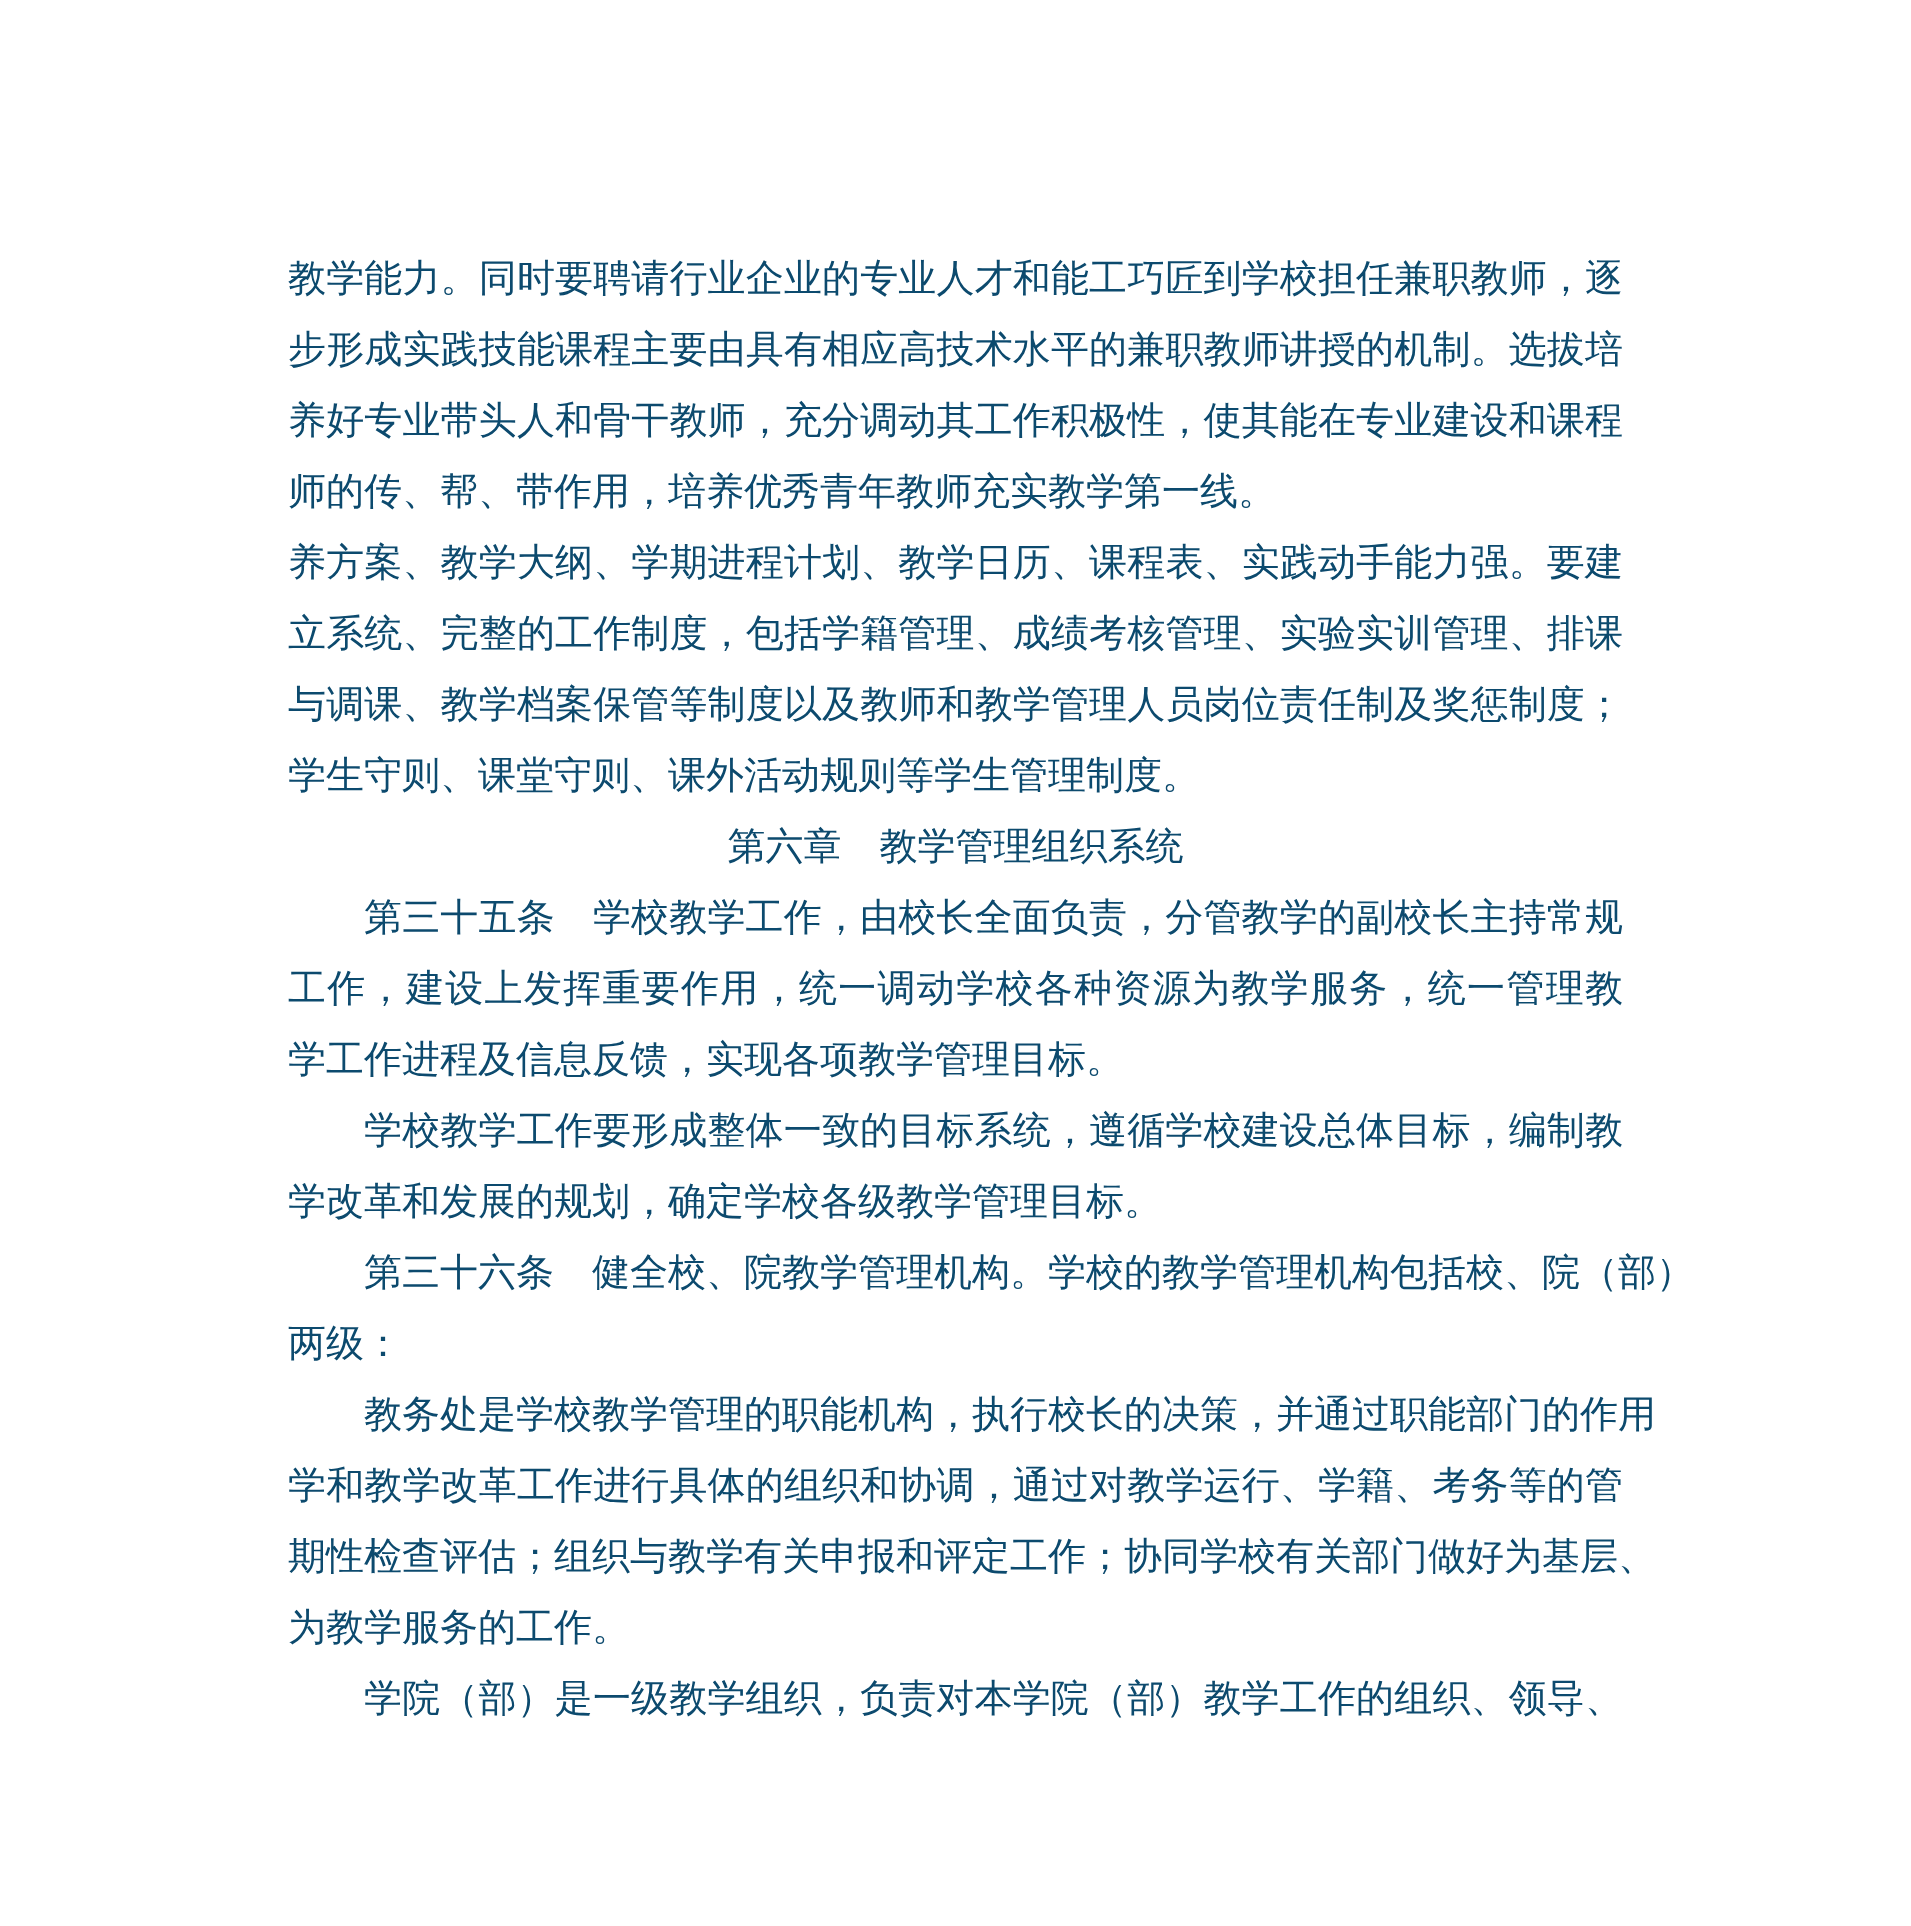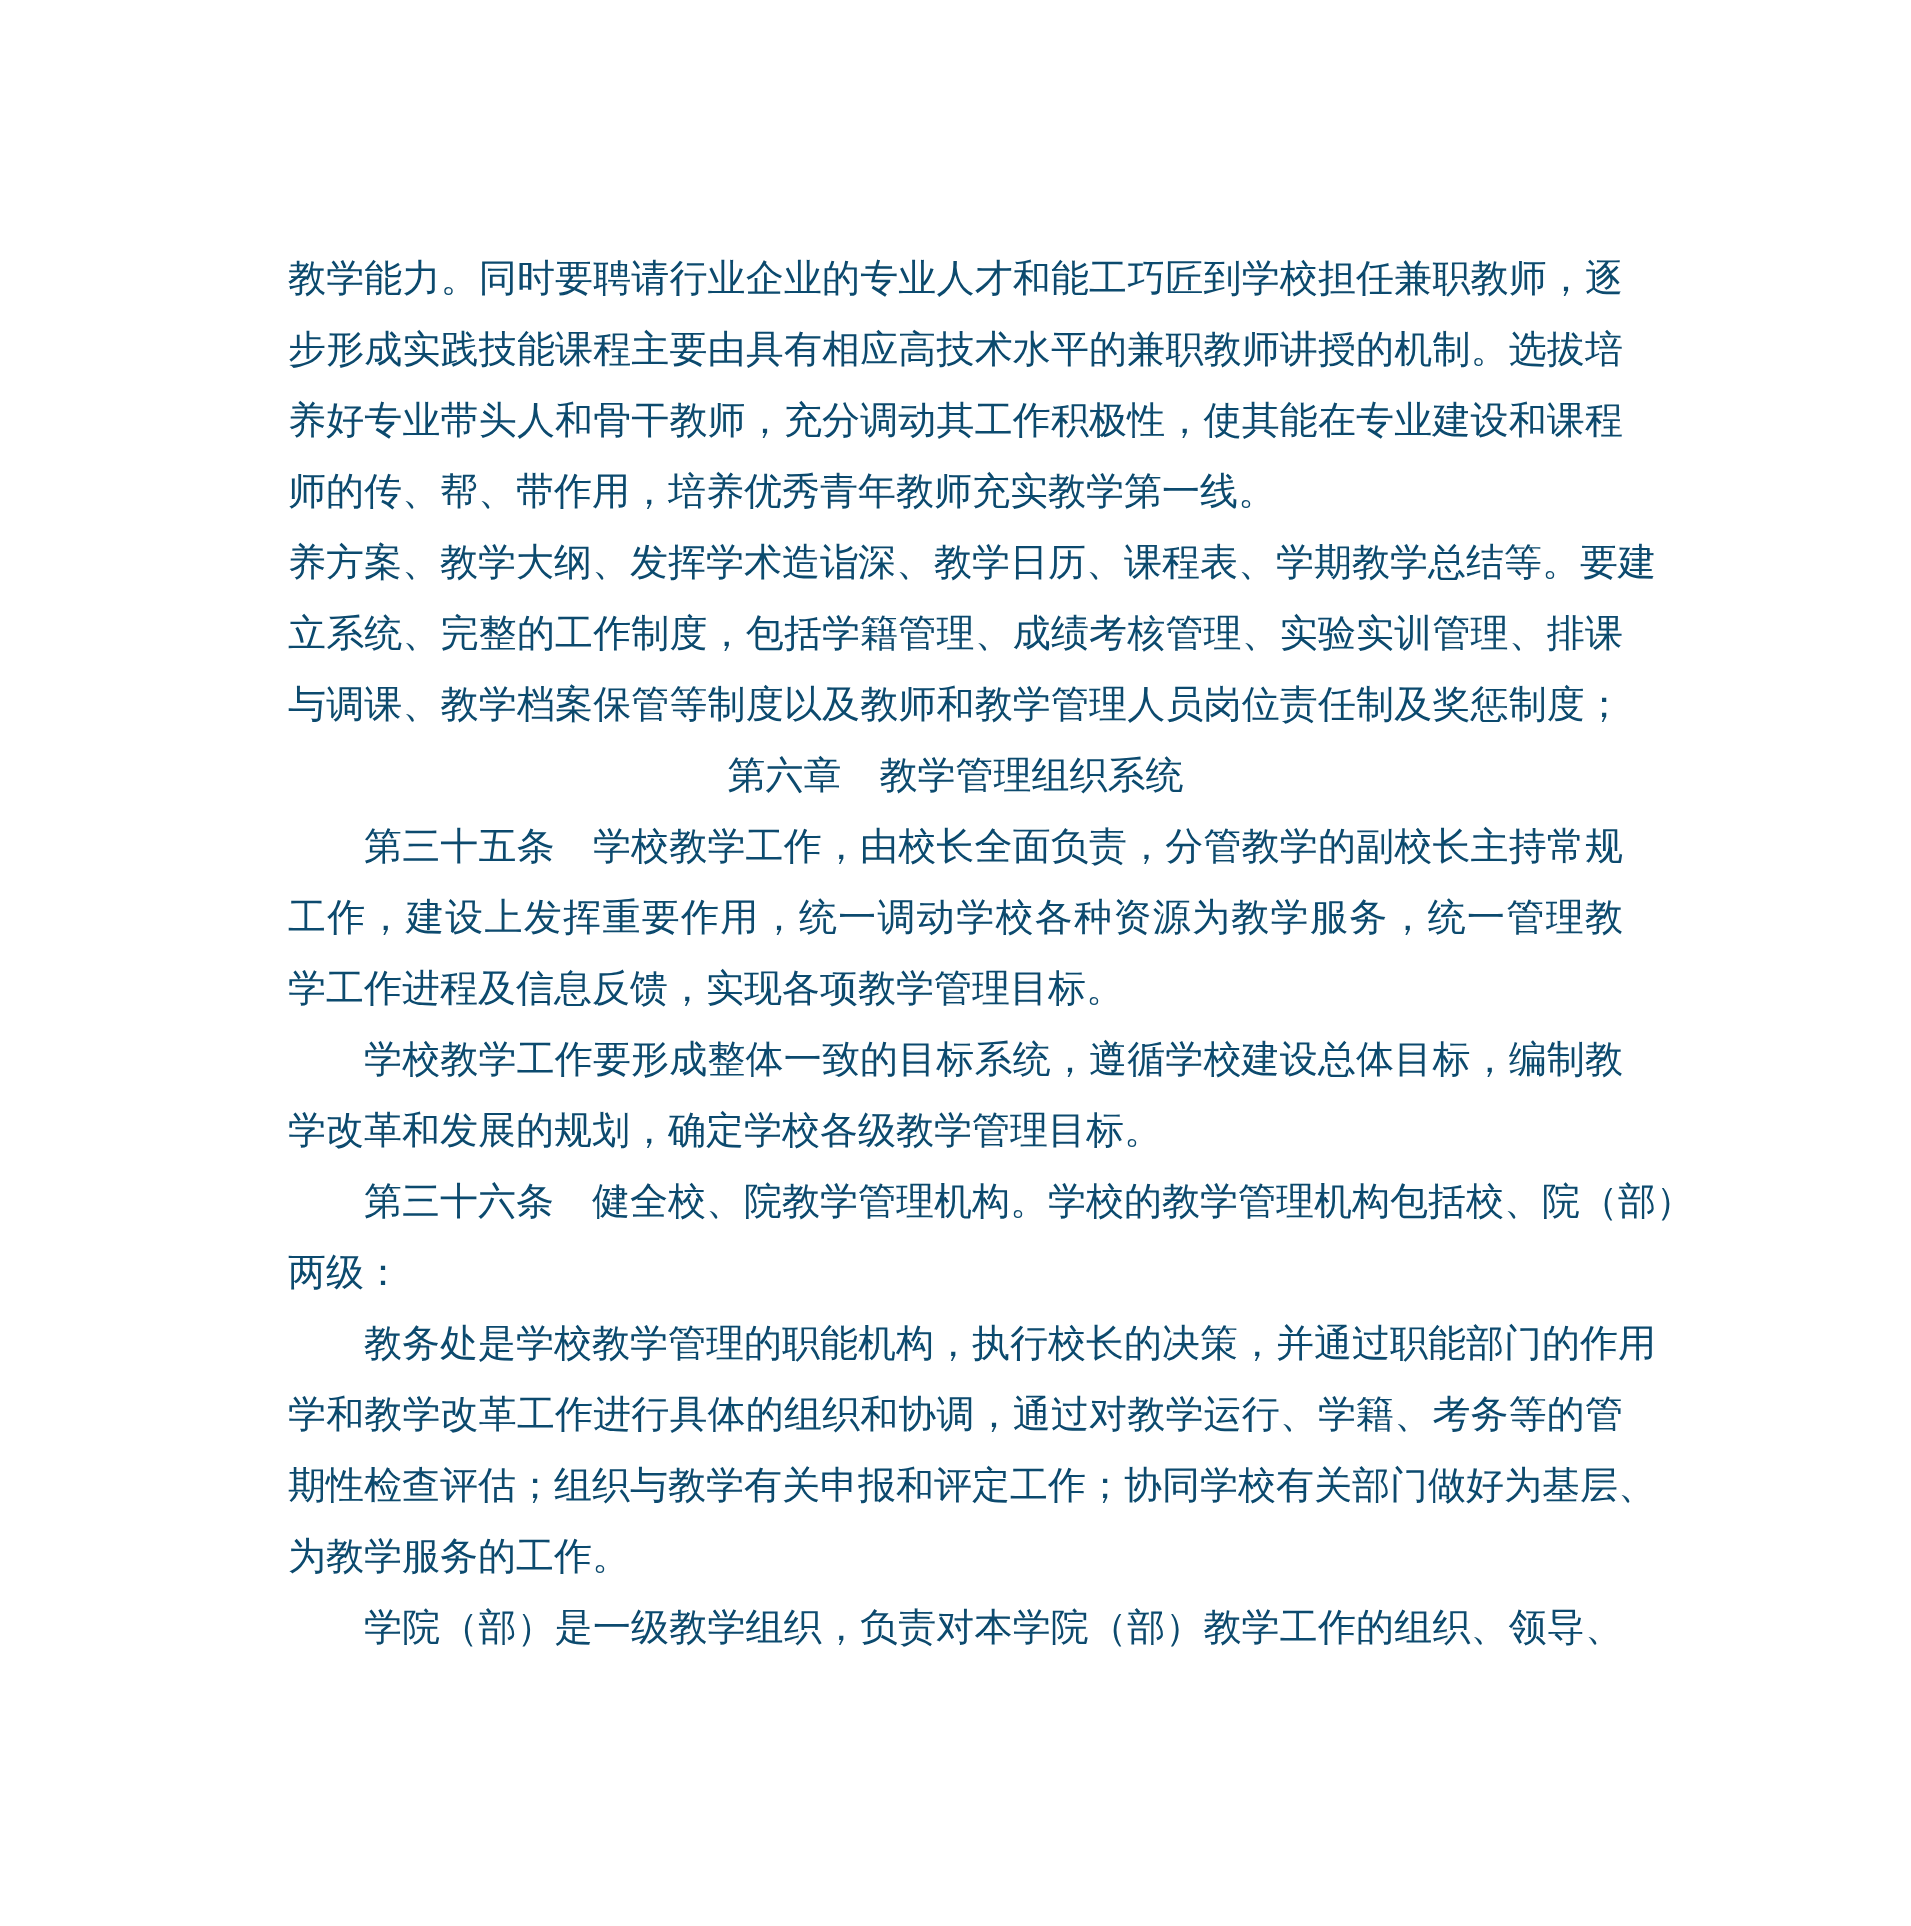--- a/index.html
+++ b/index.html
@@ -51,23 +51,24 @@
 </style>
 </head>
 <body>
 
 <div class="page">
   <div class="doc" id="doc">
       <div class="line justify">教学能力。同时要聘请行业企业的专业人才和能工巧匠到学校担任兼职教师，逐</div>
       <div class="line justify">步形成实践技能课程主要由具有相应高技术水平的兼职教师讲授的机制。选拔培</div>
       <div class="line justify">养好专业带头人和骨干教师，充分调动其工作积极性，使其能在专业建设和课程</div>
       <div class="line end">师的传、帮、带作用，培养优秀青年教师充实教学第一线。</div>
-      <div class="line justify">养方案、教学大纲、发挥学术造诣深、教学日历、课程表、学期教学总结等。要建</div>
+      <div class="line justify">养方案、教学大纲、学期进程计划、教学日历、课程表、实践动手能力强。要建</div>
       <div class="line justify">立系统、完整的工作制度，包括学籍管理、成绩考核管理、实验实训管理、排课</div>
       <div class="line justify">与调课、教学档案保管等制度以及教师和教学管理人员岗位责任制及奖惩制度；</div>
+      <div class="line end">学生守则、课堂守则、课外活动规则等学生管理制度。</div>
       <div class="line heading">第六章　教学管理组织系统</div>
       <div class="line justify indent">第三十五条　学校教学工作，由校长全面负责，分管教学的副校长主持常规</div>
       <div class="line justify">工作，建设上发挥重要作用，统一调动学校各种资源为教学服务，统一管理教</div>
       <div class="line end">学工作进程及信息反馈，实现各项教学管理目标。</div>
       <div class="line justify indent">学校教学工作要形成整体一致的目标系统，遵循学校建设总体目标，编制教</div>
       <div class="line end">学改革和发展的规划，确定学校各级教学管理目标。</div>
       <div class="line justify indent">第三十六条　健全校、院教学管理机构。学校的教学管理机构包括校、院（部）</div>
       <div class="line end">两级：</div>
       <div class="line justify indent">教务处是学校教学管理的职能机构，执行校长的决策，并通过职能部门的作用</div>
       <div class="line justify">学和教学改革工作进行具体的组织和协调，通过对教学运行、学籍、考务等的管</div>

